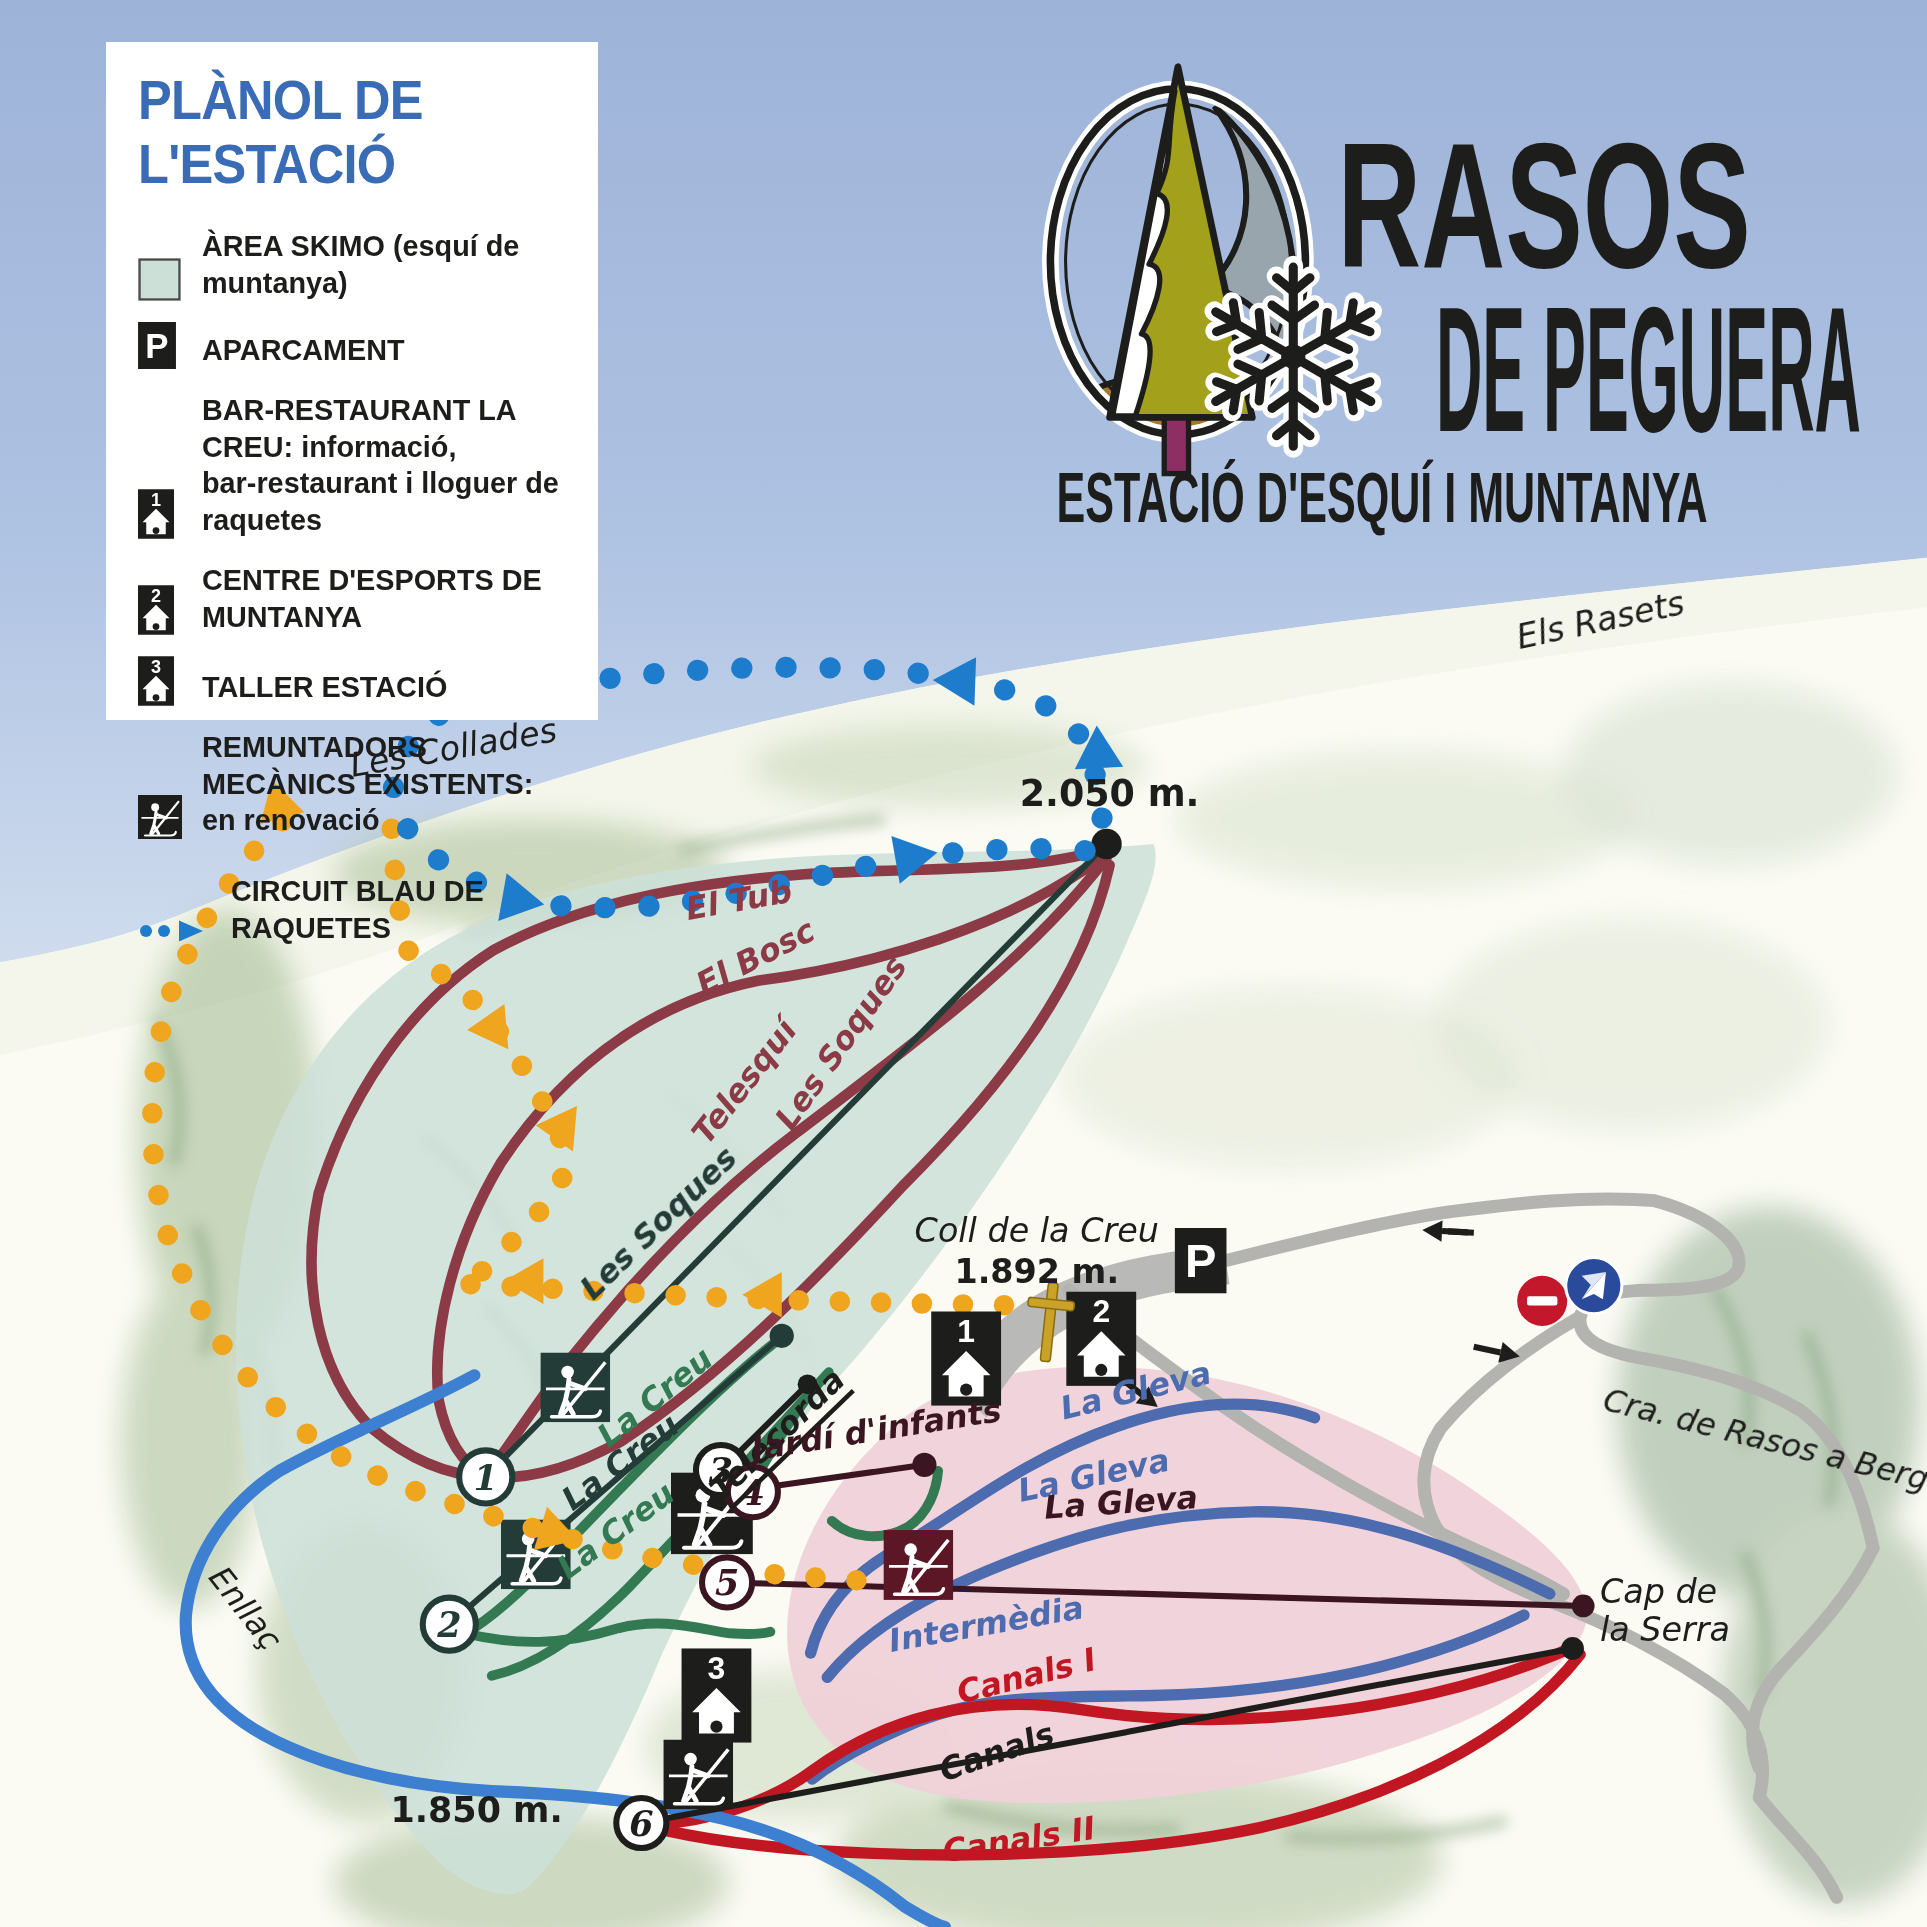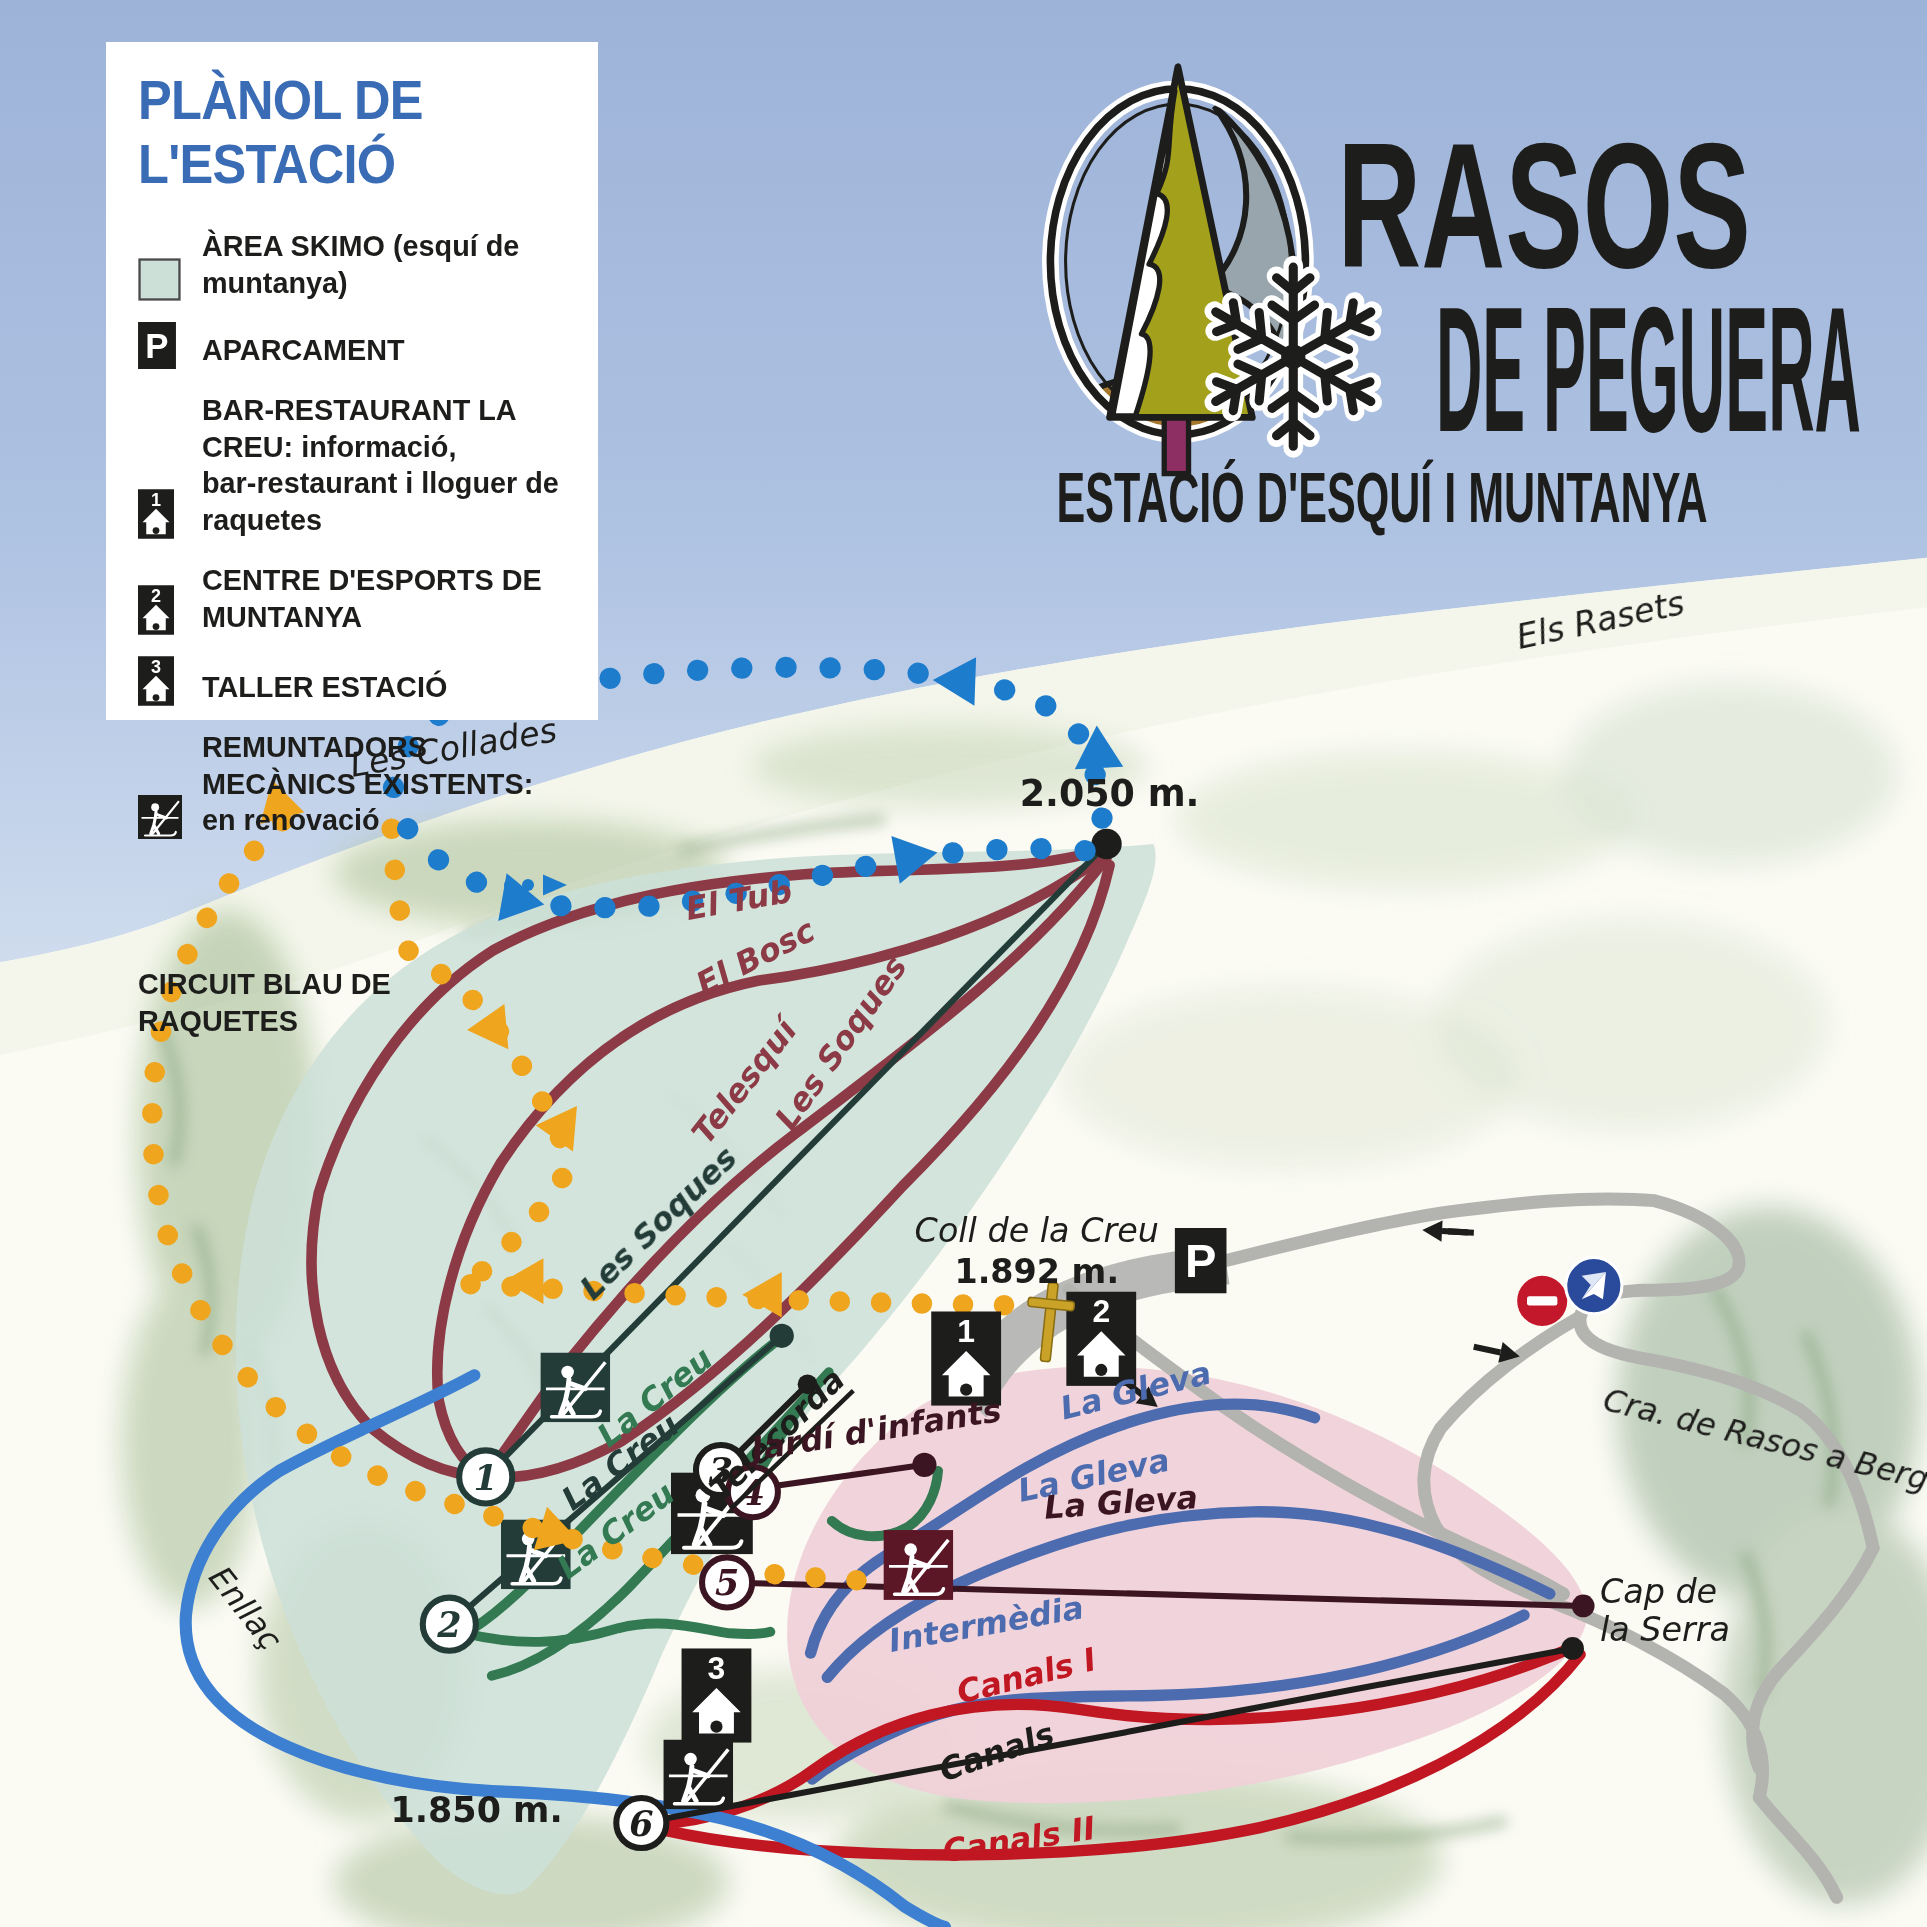--- a/index.html
+++ b/index.html
@@ -456,21 +456,21 @@
     </div>
     <div class="legend-row">
       <span class="legend-ic">
         <svg width="44" height="44" viewBox="0 0 100 100" style="color:#1d1d1b">
           <use href="#liftsym" width="100" height="100"></use>
             </svg>
           </span>
       <span class="legend-tx"><span>REMUNTADORS MECÀNICS EXISTENTS:</span><br>
         <span>en renovació</span></span>
     </div>
-    <div class="legend-row" style="margin-top:10.6px;flex-direction:column;">
+    <div class="legend-row" style="margin-top:10.6px;">
       <span class="legend-ic" style="flex-basis:73px;">
         <svg width="73" height="30" viewBox="0 0 96 40">
               <circle cx="10" cy="20" r="8" fill="#1e7ccd"></circle>
           <circle cx="34" cy="20" r="8" fill="#1e7ccd"></circle>
           <polygon points="54,6 86,20 54,34" fill="#1e7ccd"></polygon>
             </svg>
           </span>
       <span class="legend-tx">CIRCUIT BLAU DE RAQUETES</span>
     </div>
   </div>

